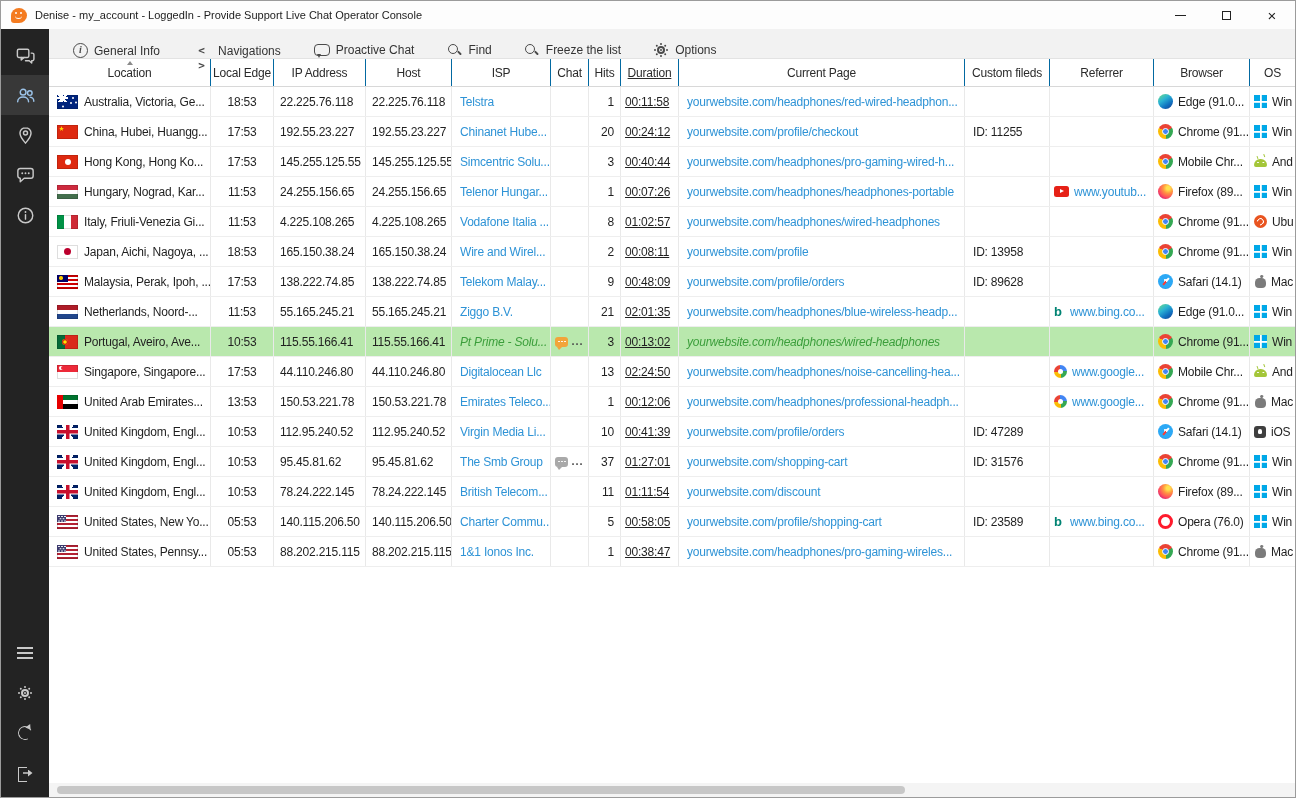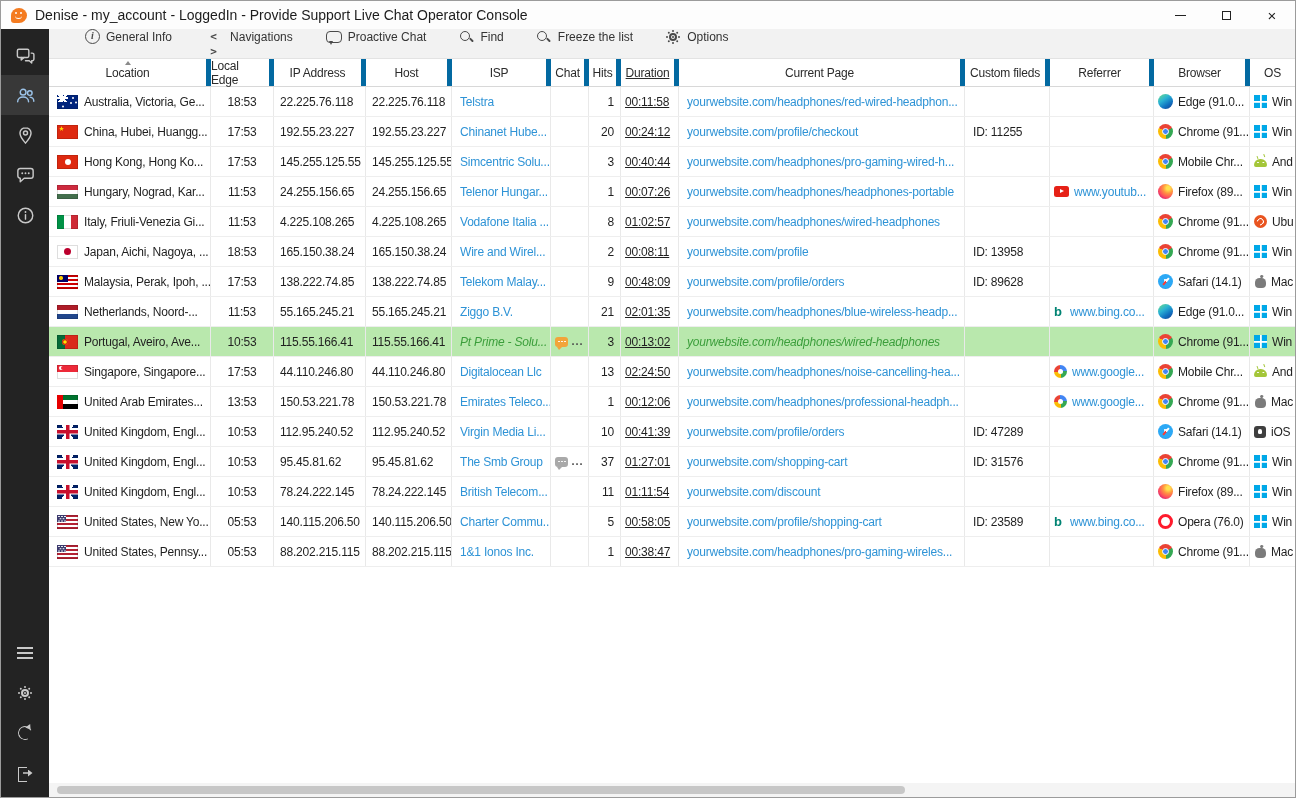--- a/index.html
+++ b/index.html
@@ -7,21 +7,21 @@
   .window{
     width:1296px;height:798px;margin:0;background:#fff;border:1px solid #9b9b9b;
     display:flex;flex-direction:column;overflow:hidden;
     font-family:"Liberation Sans","DejaVu Sans",sans-serif;
   }
   
   .titlebar{height:28px;flex:none;display:flex;align-items:center;background:#fdfdfd;padding-left:10px;}
   .logo{width:16px;height:15px;border-radius:50% 50% 50% 3px;background:#f47b20;position:relative;flex:none;}
   .logo::before{content:"";position:absolute;left:3.5px;top:4px;width:2px;height:2px;border-radius:50%;background:#fff;box-shadow:5px 0 0 #fff;}
   .logo::after{content:"";position:absolute;left:4px;top:6px;width:7px;height:4.5px;border-bottom:1.6px solid #fff;border-radius:0 0 7px 7px;}
-  .tb-title{font-size:14px;color:#1c1c1c;margin-left:8px;white-space:nowrap;}
+  .tb-title{font-size:11px;color:#1c1c1c;margin-left:8px;white-space:nowrap;}
   .win-controls{margin-left:auto;display:flex;height:100%;}
   .win-btn{width:46px;height:100%;display:flex;align-items:center;justify-content:center;color:#222;}
   .i-min{width:11px;height:0;border-top:1.4px solid #222;}
   .i-max{width:9px;height:9px;border:1.2px solid #222;}
   .i-close{font-size:15px;line-height:1;color:#222;}
   
   .body-row{flex:1;display:flex;min-height:0;}
   .sidebar{width:48px;flex:none;background:#232323;display:flex;flex-direction:column;padding:6px 0 4px 0;}
   .side-item{width:48px;height:40px;flex:none;display:flex;align-items:center;justify-content:center;color:#c9c9c9;}
   .side-item.sel{color:#9cc3e8;background:#383838;}
@@ -35,37 +35,37 @@
   .ti-gear::after,.si-gear::after{content:"";position:absolute;left:7px;top:7px;width:2px;height:2px;border-radius:1px;background:currentColor;
     box-shadow:0 -6px 0 currentColor,0 6px 0 currentColor,-6px 0 0 currentColor,6px 0 0 currentColor,
     -4.2px -4.2px 0 currentColor,4.2px -4.2px 0 currentColor,-4.2px 4.2px 0 currentColor,4.2px 4.2px 0 currentColor;}
   .si-sync::before{content:"";position:absolute;inset:2px;border:1.8px solid currentColor;border-radius:50%;border-right-color:transparent;transform:rotate(20deg);}
   .si-sync::after{content:"";position:absolute;right:0;top:2px;border:3.5px solid transparent;border-left:5.5px solid currentColor;transform:rotate(55deg);}
   .si-exit::before{content:"";position:absolute;left:2px;top:2.5px;width:8px;height:13px;border:1.8px solid currentColor;border-right:none;}
   .si-exit::after{content:"";position:absolute;left:6.5px;top:5.5px;width:10px;height:7px;background:currentColor;
     clip-path:polygon(0 38%,55% 38%,55% 0,100% 50%,55% 100%,55% 62%,0 62%);}
   
   .main{flex:1;min-width:0;display:flex;flex-direction:column;background:#fff;}
-  .toolbar{height:30px;flex:none;background:#f2f2f2;border-bottom:1px solid #e3e3e3;display:flex;align-items:flex-start;padding-left:36px;gap:32px;}
+  .toolbar{height:30px;flex:none;background:#f2f2f2;border-bottom:1px solid #e3e3e3;display:flex;align-items:flex-end;padding-left:24px;gap:32px;}
   .tool-item{display:flex;align-items:center;gap:6px;font-size:12px;color:#333;cursor:default;}
   .ti{color:#4a4a4a;display:inline-block;position:relative;}
   .ti-info-circle{width:15px;height:15px;border:1.4px solid currentColor;border-radius:50%;font:italic 700 10px/12px "Liberation Serif",serif;text-align:center;}
   .ti-info-circle::after{content:"i";}
   .ti-angle-brackets{width:20px;height:15px;font:700 11px/15px "DejaVu Sans Mono",monospace;text-align:center;letter-spacing:1px;}
   .ti-angle-brackets::after{content:"< >";}
   .ti-speech-bubble{width:17px;height:16px;}
   .ti-speech-bubble::before{content:"";position:absolute;left:1px;top:2px;width:14px;height:10px;border:1.4px solid currentColor;border-radius:4px;}
   .ti-speech-bubble::after{content:"";position:absolute;left:4px;top:12px;border:3px solid transparent;border-top:4px solid currentColor;border-left-width:2px;border-right-width:2px;}
   .ti-magnifier{width:16px;height:16px;}
   .ti-magnifier::before{content:"";position:absolute;left:1.5px;top:1.5px;width:8px;height:8px;border:1.6px solid currentColor;border-radius:50%;}
   .ti-magnifier::after{content:"";position:absolute;left:10.5px;top:10px;width:5px;height:1.8px;background:currentColor;transform:rotate(45deg);border-radius:1px;}
   
   .table{flex:1;min-height:0;display:flex;flex-direction:column;overflow:hidden;font-size:12px;color:#1f1f1f;letter-spacing:-0.2px;}
   .thead{height:28px;flex:none;display:flex;border-bottom:1px solid #d8d8d8;background:#fff;}
-  .th{flex:none;display:flex;align-items:center;justify-content:center;border-right:5px solid #0369a1;position:relative;color:#2b2b2b;cursor:default;}
+  .th{flex:none;display:flex;align-items:center;justify-content:center;border-right:1px solid #0369a1;position:relative;color:#2b2b2b;cursor:default;}
   .th.c-os{flex:1 1 auto;min-width:0;border-right:none;}
   .sort-asc{position:absolute;top:2px;left:50%;transform:translateX(-50%);width:0;height:0;
     border-left:3.5px solid transparent;border-right:3.5px solid transparent;border-bottom:4px solid #8a8a8a;}
   .tbody{flex:none;}
   .tr{display:flex;height:30px;border-bottom:1px solid #eeeeee;background:#fff;cursor:default;}
   .tr.sel{background:#b9e8ad;}
   .td{flex:none;display:flex;align-items:center;gap:6px;padding:0 8px;border-right:1px solid #e9e9e9;overflow:hidden;white-space:nowrap;}
   .td.c-os{flex:1 1 auto;min-width:0;border-right:none;}
   .link{color:#2e93d6;}
   .tr.sel .link{color:#3b9e3b;font-style:italic;}

